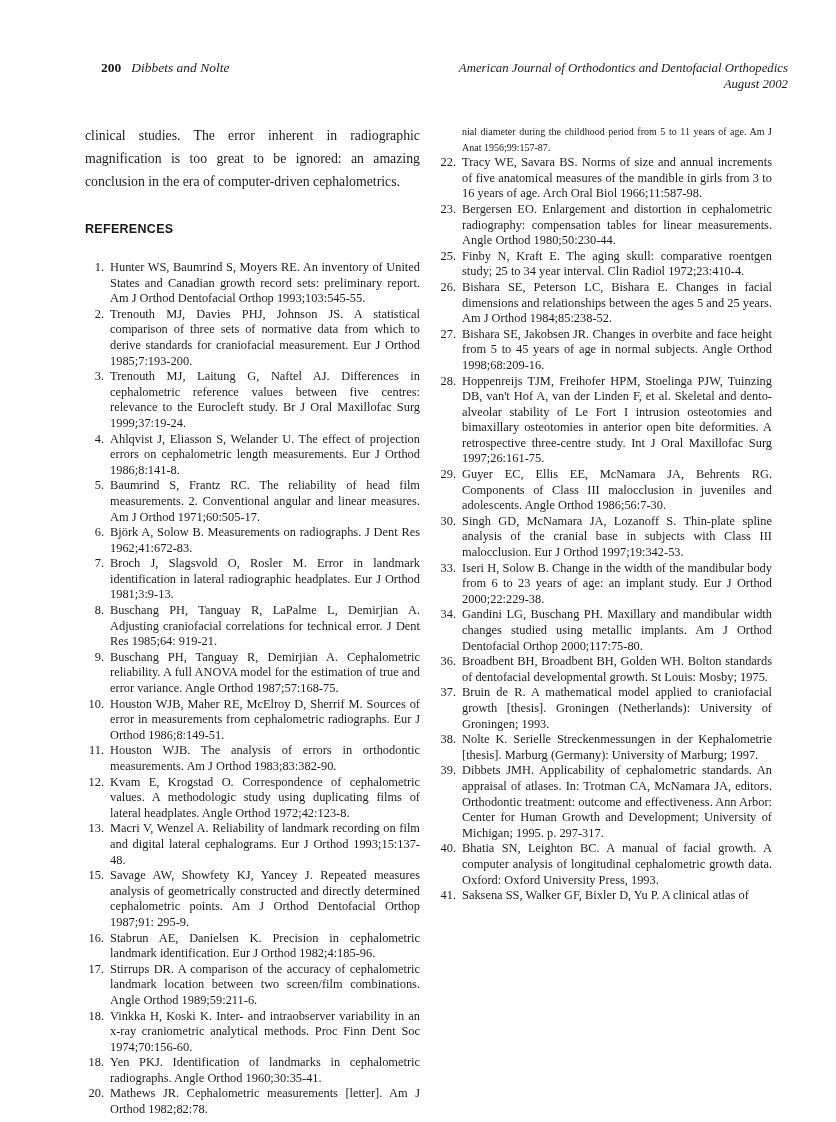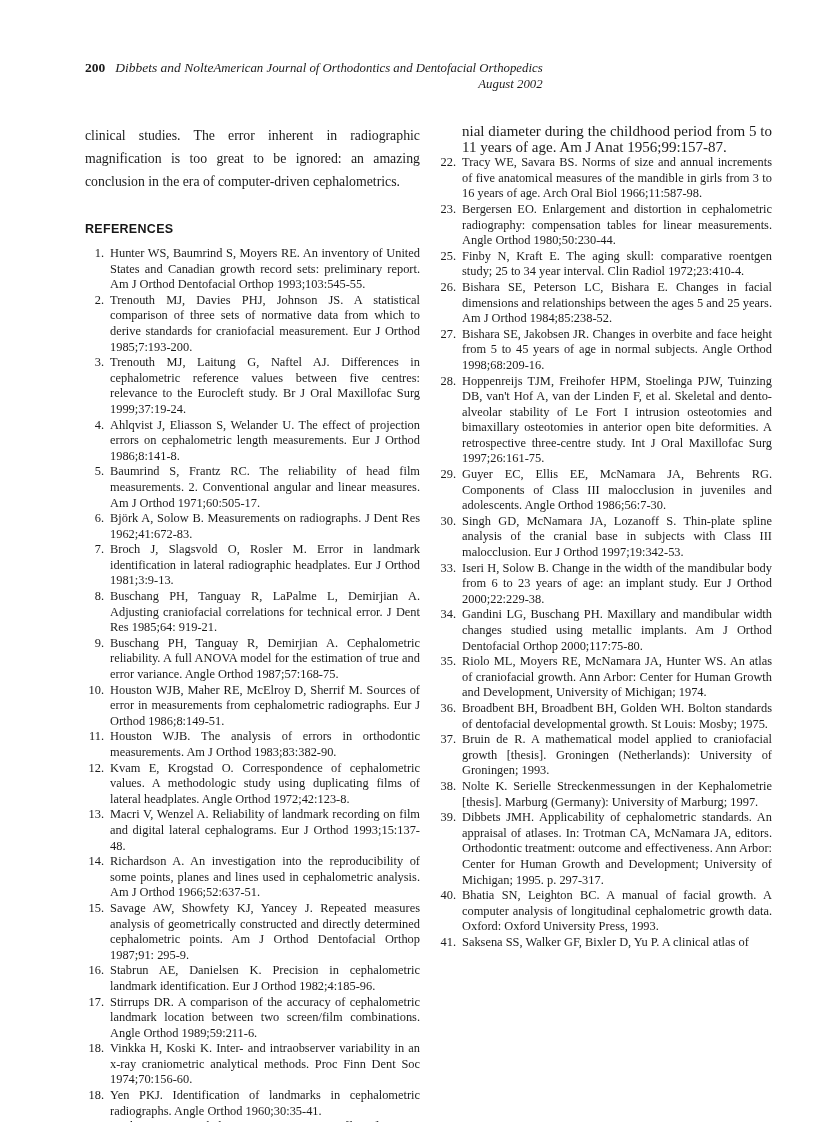--- a/index.html
+++ b/index.html
@@ -12,25 +12,25 @@
     width: 836px;
     height: 1122px;
     background: #ffffff;
     overflow: hidden;
     font-family: "Liberation Serif", "DejaVu Serif", serif;
     color: #1b1b1b;
   }
   
   .running-header {
     position: absolute;
-    left: 85px;
+    left: 101px;
     top: 60px;
     width: 687px;
     display: flex;
-    justify-content: flex-start;
+    justify-content: space-between;
     align-items: flex-start;
   }
   .header-left {
     font-size: 13.5px;
     line-height: 16px;
     white-space: nowrap;
   }
   .header-left .pageno {
     font-weight: 700;
     font-style: normal;
@@ -62,42 +62,42 @@
     font-size: 13.8px;
     line-height: 23px;
     text-align: justify;
     margin: 0;
   }
   .refs-heading {
     font-family: "Liberation Sans", "DejaVu Sans", sans-serif;
     font-weight: 700;
     font-size: 12.5px;
     letter-spacing: 0.3px;
-    margin: 29px 0 10px 0;
+    margin: 29px 0 24px 0;
     color: #161616;
   }
   .ref-list {
     font-size: 12.4px;
     line-height: 15.6px;
   }
   .ref-item {
     display: flex;
   }
   .ref-num {
     width: 19px;
     flex: none;
     text-align: right;
   }
   .ref-text {
     flex: 1;
     margin-left: 6px;
     text-align: justify;
   }
   .carryover {
-    font-size: 15px;
+    font-size: 10px;
     line-height: 15.6px;
     padding-left: 25px;
     text-align: justify;
     margin: 0;
   }
 </style>
 </head>
 <body>
 
 <div class="page">
@@ -177,24 +177,20 @@
           <div class="ref-item">
             <span class="ref-num">12.</span>
             <span class="ref-text">Kvam E, Krogstad O. Correspondence of cephalometric values. A methodologic study using duplicating films of lateral headplates. Angle Orthod 1972;42:123-8.</span>
           </div>
 
           <div class="ref-item">
             <span class="ref-num">13.</span>
             <span class="ref-text">Macri V, Wenzel A. Reliability of landmark recording on film and digital lateral cephalograms. Eur J Orthod 1993;15:137-48.</span>
           </div>
 
-          <div class="ref-item">
-            <span class="ref-num">14.</span>
-            <span class="ref-text">Richardson A. An investigation into the reproducibility of some points, planes and lines used in cephalometric analysis. Am J Orthod 1966;52:637-51.</span>
-          </div>
 
           <div class="ref-item">
             <span class="ref-num">15.</span>
             <span class="ref-text">Savage AW, Showfety KJ, Yancey J. Repeated measures analysis of geometrically constructed and directly determined cephalometric points. Am J Orthod Dentofacial Orthop 1987;91: 295-9.</span>
           </div>
 
           <div class="ref-item">
             <span class="ref-num">16.</span>
             <span class="ref-text">Stabrun AE, Danielsen K. Precision in cephalometric landmark identification. Eur J Orthod 1982;4:185-96.</span>
           </div>
@@ -272,24 +268,20 @@
           <div class="ref-item">
             <span class="ref-num">33.</span>
             <span class="ref-text">Iseri H, Solow B. Change in the width of the mandibular body from 6 to 23 years of age: an implant study. Eur J Orthod 2000;22:229-38.</span>
           </div>
 
           <div class="ref-item">
             <span class="ref-num">34.</span>
             <span class="ref-text">Gandini LG, Buschang PH. Maxillary and mandibular width changes studied using metallic implants. Am J Orthod Dentofacial Orthop 2000;117:75-80.</span>
           </div>
 
-          <div class="ref-item">
-            <span class="ref-num">35.</span>
-            <span class="ref-text">Riolo ML, Moyers RE, McNamara JA, Hunter WS. An atlas of craniofacial growth. Ann Arbor: Center for Human Growth and Development, University of Michigan; 1974.</span>
-          </div>
 
           <div class="ref-item">
             <span class="ref-num">36.</span>
             <span class="ref-text">Broadbent BH, Broadbent BH, Golden WH. Bolton standards of dentofacial developmental growth. St Louis: Mosby; 1975.</span>
           </div>
 
           <div class="ref-item">
             <span class="ref-num">37.</span>
             <span class="ref-text">Bruin de R. A mathematical model applied to craniofacial growth [thesis]. Groningen (Netherlands): University of Groningen; 1993.</span>
           </div>

